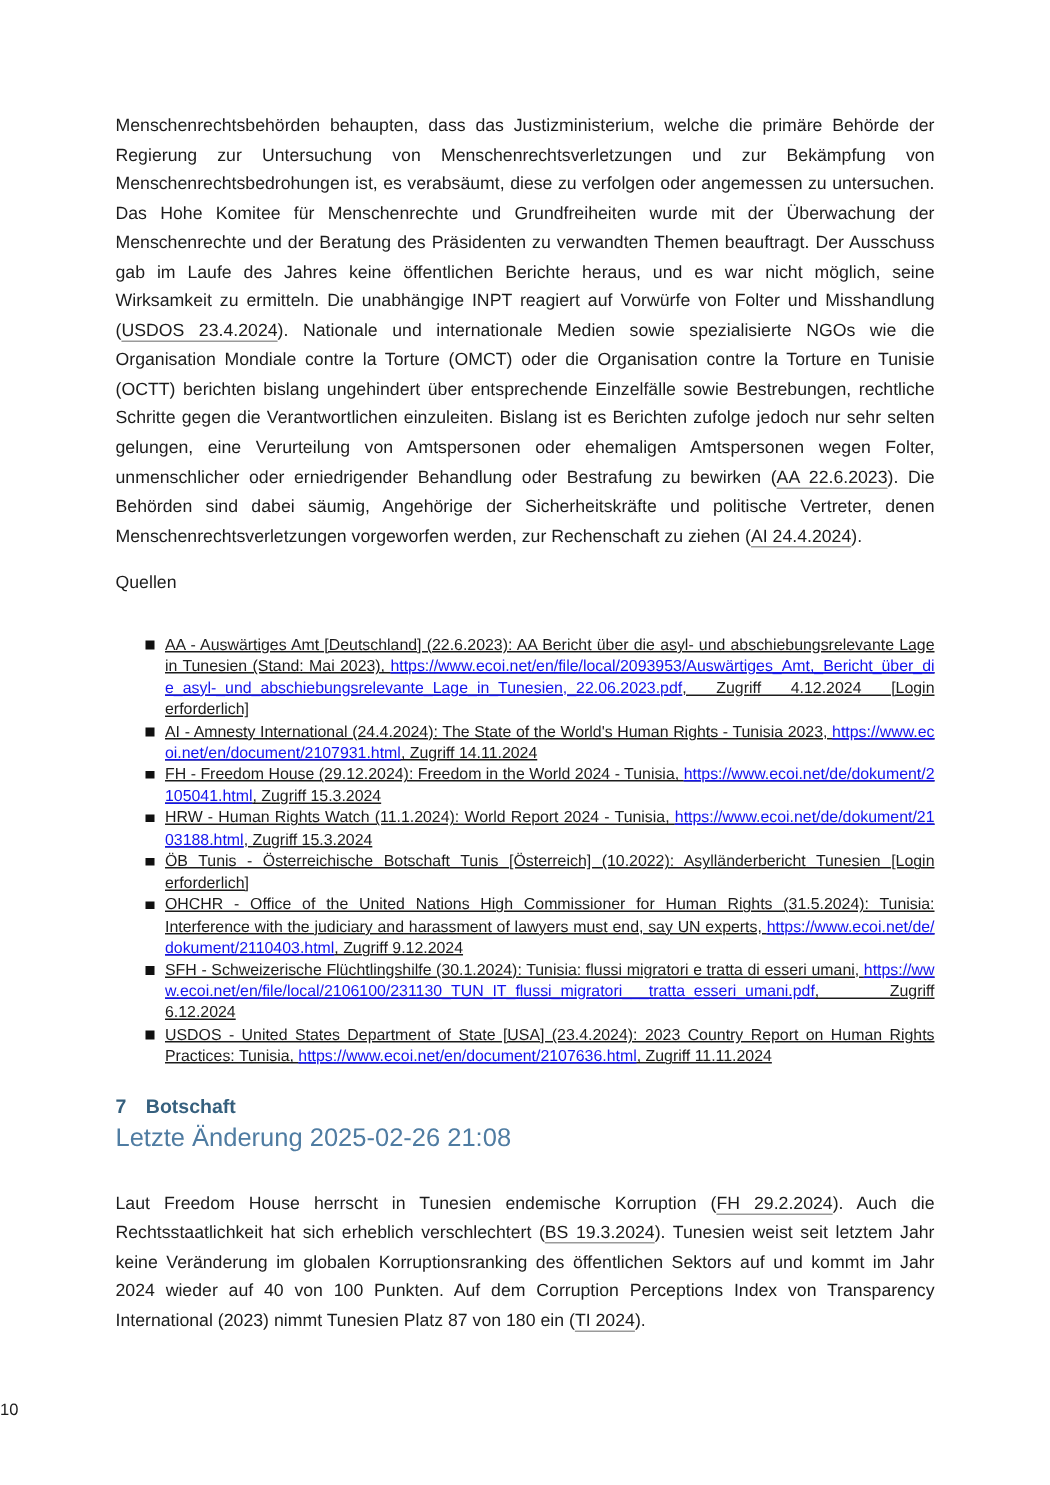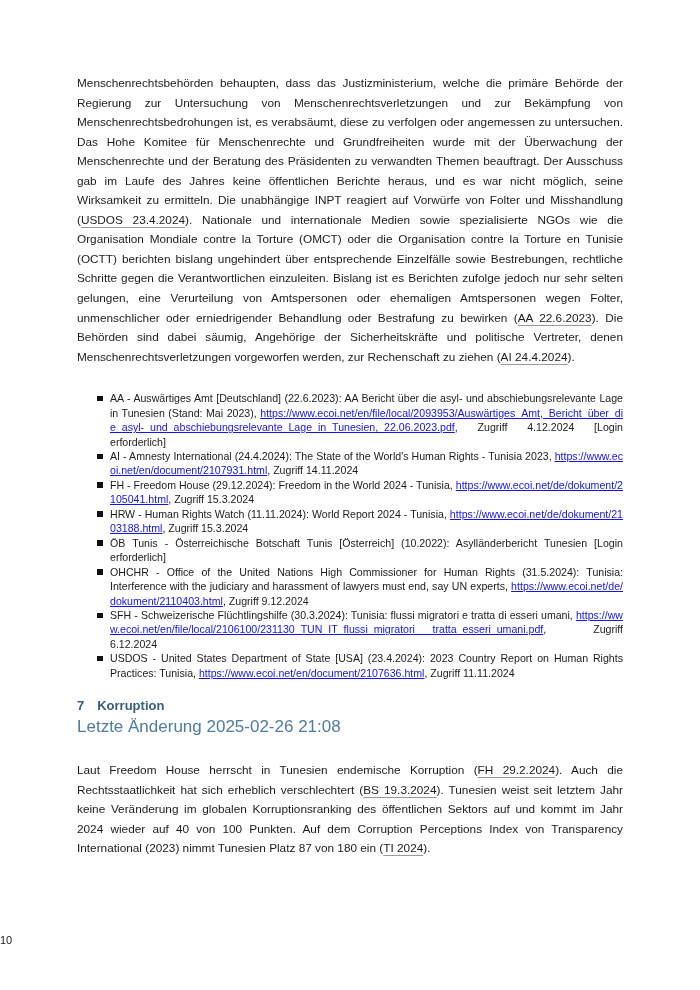--- a/index.html
+++ b/index.html
@@ -39,20 +39,21 @@
     line-height: 19.55px;
     font-weight: normal;
     color: #1c1c1c;
   }
   ul.sources {
     margin: 24px 0 0 20px;
     padding: 0;
     list-style: none;
     font-size: 10.6px;
     line-height: 14.45px;
+    text-decoration: underline;
   }
   ul.sources li {
     position: relative;
     padding-left: 13px;
     text-align: justify;
     color: #1c1c1c;
   }
   .bullet {
     position: absolute;
     left: 0;
@@ -95,33 +96,34 @@
   }
 </style>
 </head>
 <body>
 
 <div class="page">
   <div class="content">
 
     <p class="body-para"><span>Menschenrechtsbehörden behaupten, dass das Justizministerium, welche die primäre Behör­de der Regierung zur Untersuchung von Menschenrechtsverletzungen und zur Bekämpfung von Menschenrechtsbedrohungen ist, es verabsäumt, diese zu verfolgen oder angemessen zu untersuchen. Das Hohe Komitee für Menschenrechte und Grundfreiheiten wurde mit der Überwachung der Menschenrechte und der Beratung des Präsidenten zu verwandten Themen beauftragt. Der Ausschuss gab im Laufe des Jahres keine öffentlichen Berichte heraus, und es war nicht möglich, seine Wirksamkeit zu ermitteln. Die unabhängige INPT reagiert auf Vorwürfe von Folter und Misshandlung (</span><span class="cite">USDOS 23.4.2024</span><span>). Nationale und internationale Medien sowie spezialisierte NGOs wie die Organisation Mondiale contre la Torture (OMCT) oder die Organisa­tion contre la Torture en Tunisie (OCTT) berichten bislang ungehindert über entsprechende Ein­zelfälle sowie Bestrebungen, rechtliche Schritte gegen die Verantwortlichen einzuleiten. Bislang ist es Berichten zufolge jedoch nur sehr selten gelungen, eine Verurteilung von Amtspersonen oder ehemaligen Amtspersonen wegen Folter, unmenschlicher oder erniedrigender Behandlung oder Bestrafung zu bewirken (</span><span class="cite">AA 22.6.2023</span><span>). Die Behörden sind dabei säumig, Angehörige der Sicherheitskräfte und politische Vertreter, denen Menschenrechtsverletzungen vorgeworfen werden, zur Rechenschaft zu ziehen (</span><span class="cite">AI 24.4.2024</span><span>).</span></p>
 
+    <p class="sources-title">Quellen</p>
 
     <ul class="sources">
       <li><span class="bullet"></span><span>AA - Auswärtiges Amt [Deutschland] (22.6.2023): AA Bericht über die asyl- und abschiebungsrele­vante Lage in Tunesien (Stand: Mai 2023), </span><a class="source-link">https://www.ecoi.net/en/file/local/2093953/Auswärtiges_Amt,_Bericht_über_die_asyl-_und_abschiebungsrelevante_Lage_in_Tunesien,_22.06.2023.pdf</a><span>, Zugriff 4.12.2024 [Login erforderlich]</span></li>
       <li><span class="bullet"></span><span>AI - Amnesty International (24.4.2024): The State of the World's Human Rights - Tunisia 2023, </span><a class="source-link">https://www.ecoi.net/en/document/2107931.html</a><span>, Zugriff 14.11.2024</span></li>
       <li><span class="bullet"></span><span>FH - Freedom House (29.12.2024): Freedom in the World 2024 - Tunisia, </span><a class="source-link">https://www.ecoi.net/de/dokument/2105041.html</a><span>, Zugriff 15.3.2024</span></li>
-      <li><span class="bullet"></span><span>HRW - Human Rights Watch (11.11.2024): World Report 2024 - Tunisia, </span><a class="source-link">https://www.ecoi.net/de/dokument/2103188.html</a><span>, Zugriff 15.3.2024</span></li>
+      <li><span class="bullet"></span><span>HRW - Human Rights Watch (11.1.2024): World Report 2024 - Tunisia, </span><a class="source-link">https://www.ecoi.net/de/dokument/2103188.html</a><span>, Zugriff 15.3.2024</span></li>
       <li><span class="bullet"></span><span>ÖB Tunis - Österreichische Botschaft Tunis [Österreich] (10.2022): Asylländerbericht Tunesien [Login erforderlich]</span><a class="source-link"></a><span></span></li>
       <li><span class="bullet"></span><span>OHCHR - Office of the United Nations High Commissioner for Human Rights (31.5.2024): Tunisia: Interference with the judiciary and harassment of lawyers must end, say UN experts, </span><a class="source-link">https://www.ecoi.net/de/dokument/2110403.html</a><span>, Zugriff 9.12.2024</span></li>
-      <li><span class="bullet"></span><span>SFH - Schweizerische Flüchtlingshilfe (30.3.2024): Tunisia: flussi migratori e tratta di esseri umani, </span><a class="source-link">https://www.ecoi.net/en/file/local/2106100/231130_TUN_IT_flussi_migratori___tratta_esseri_umani.pdf</a><span>, Zugriff 6.12.2024</span></li>
+      <li><span class="bullet"></span><span>SFH - Schweizerische Flüchtlingshilfe (30.1.2024): Tunisia: flussi migratori e tratta di esseri umani, </span><a class="source-link">https://www.ecoi.net/en/file/local/2106100/231130_TUN_IT_flussi_migratori___tratta_esseri_umani.pdf</a><span>, Zugriff 6.12.2024</span></li>
       <li><span class="bullet"></span><span>USDOS - United States Department of State [USA] (23.4.2024): 2023 Country Report on Human Rights Practices: Tunisia, </span><a class="source-link">https://www.ecoi.net/en/document/2107636.html</a><span>, Zugriff 11.11.2024</span></li>
     </ul>
 
-    <h2 class="section-heading"><span class="sec-num">7</span><span>Korruption</span></h2>
+    <h2 class="section-heading"><span class="sec-num">7</span><span>Botschaft</span></h2>
 
     <p class="last-change">Letzte Änderung 2025-02-26 21:08</p>
 
     <p class="body-para para2"><span>Laut Freedom House herrscht in Tunesien endemische Korruption (</span><span class="cite">FH 29.2.2024</span><span>). Auch die Rechtsstaatlichkeit hat sich erheblich verschlechtert (</span><span class="cite">BS 19.3.2024</span><span>). Tunesien weist seit letz­tem Jahr keine Veränderung im globalen Korruptionsranking des öffentlichen Sektors auf und kommt im Jahr 2024 wieder auf 40 von 100 Punkten. Auf dem Corruption Perceptions Index von Transparency International (2023) nimmt Tunesien Platz 87 von 180 ein (</span><span class="cite">TI 2024</span><span>).</span></p>
 
   </div>
 
   <div class="page-number">10</div>
 </div>
 

